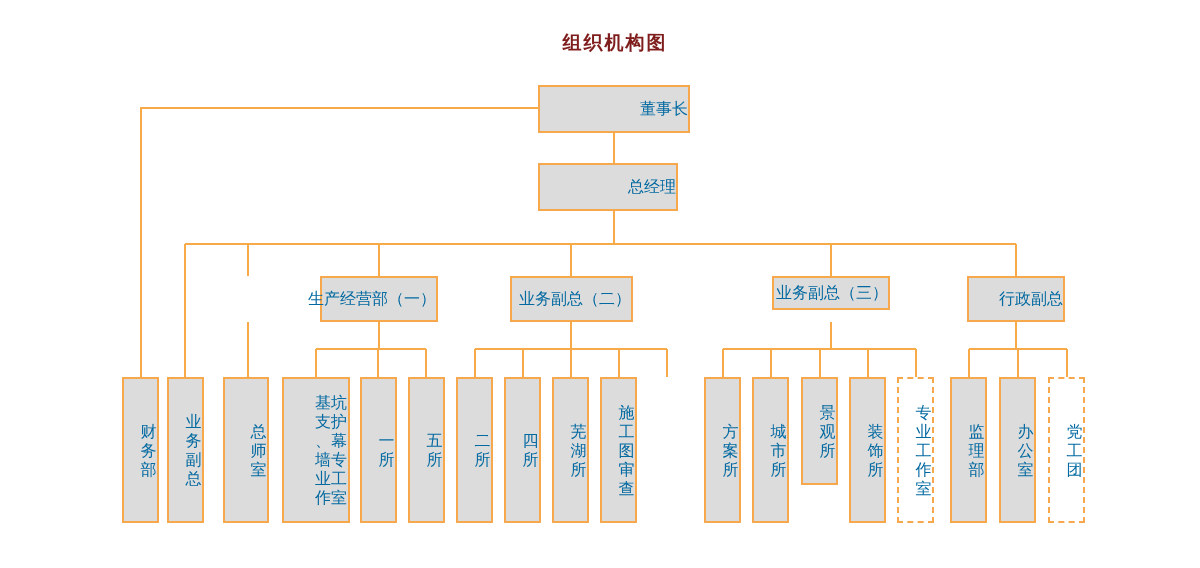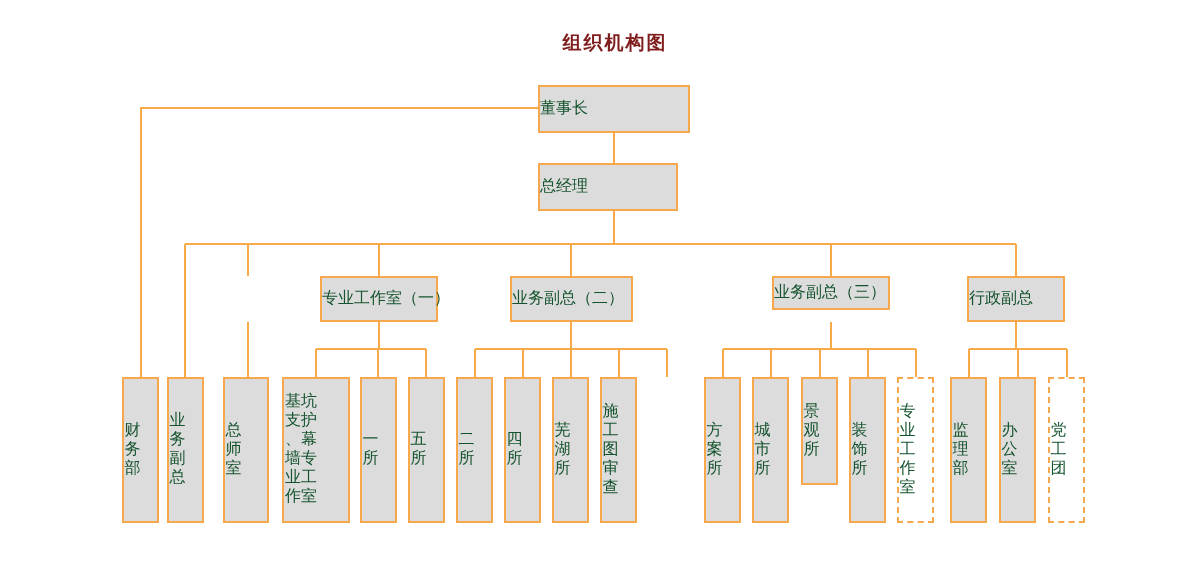--- a/index.html
+++ b/index.html
@@ -12,23 +12,22 @@
   .stage{position:relative;width:1200px;height:568px;background:#ffffff;}
   .connectors{position:absolute;left:0;top:0;width:1200px;height:568px;}
   .title{
     position:absolute;left:615px;top:30px;transform:translateX(-50%);
     font-size:19px;font-weight:bold;color:#7f1d1d;white-space:nowrap;
     letter-spacing:2px;
   }
   .box{
     position:absolute;box-sizing:border-box;
     background:#DCDCDC;border:2px solid #F7A74C;
-    display:flex;align-items:center;justify-content:flex-start;
-    color:#14532d;
-    font-family:Liberation Mono, monospace;
+    display:flex;align-items:center;justify-content:flex-end;
+    color:#0369a1;
   }
   .box.dashed{background:#ffffff;border-style:dashed;}
   .hlabel{
     font-size:16px;white-space:nowrap;line-height:1;
   }
   .vlabel{
     display:block;width:17px;
     font-size:16px;line-height:19px;
     text-align:center;
     word-break:break-all;line-break:anywhere;
@@ -82,21 +81,21 @@
   <div class="title">组织机构图</div>
 
   <div class="box" style="left:538px;top:85px;width:152px;height:48px">
     <span class="hlabel">董事长</span>
   </div>
   <div class="box" style="left:538px;top:163px;width:140px;height:48px">
     <span class="hlabel">总经理</span>
   </div>
 
   <div class="box" style="left:320px;top:276px;width:118px;height:46px">
-    <span class="hlabel">专业工作室（一）</span>
+    <span class="hlabel">生产经营部（一）</span>
   </div>
   <div class="box" style="left:510px;top:276px;width:123px;height:46px">
     <span class="hlabel">业务副总（二）</span>
   </div>
   <div class="box" style="left:772px;top:276px;width:118px;height:34px">
     <span class="hlabel">业务副总（三）</span>
   </div>
   <div class="box" style="left:967px;top:276px;width:98px;height:46px">
     <span class="hlabel">行政副总</span>
   </div>

